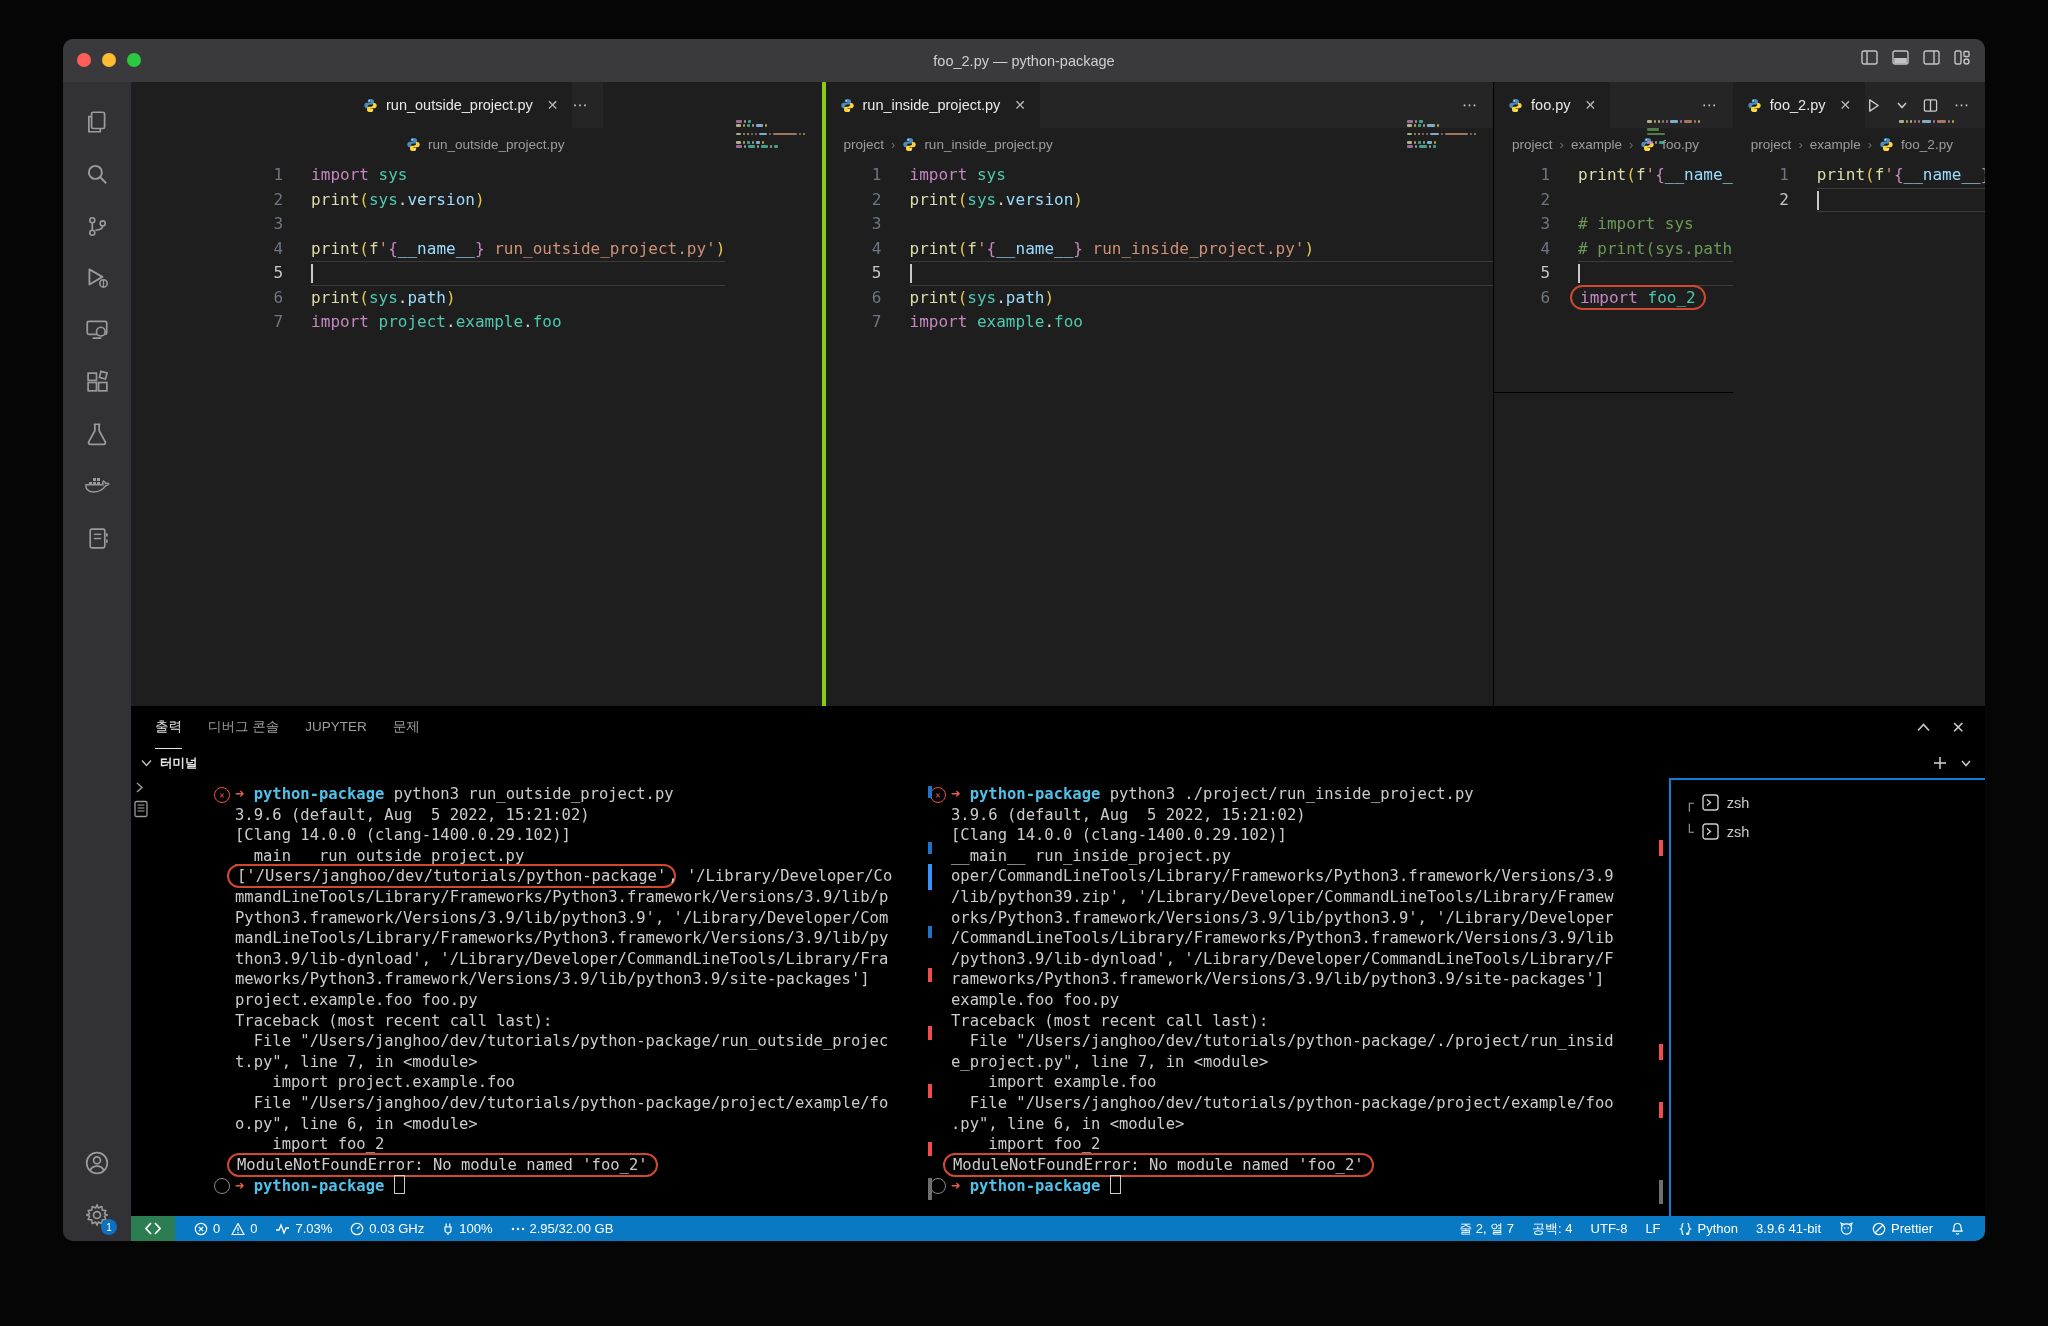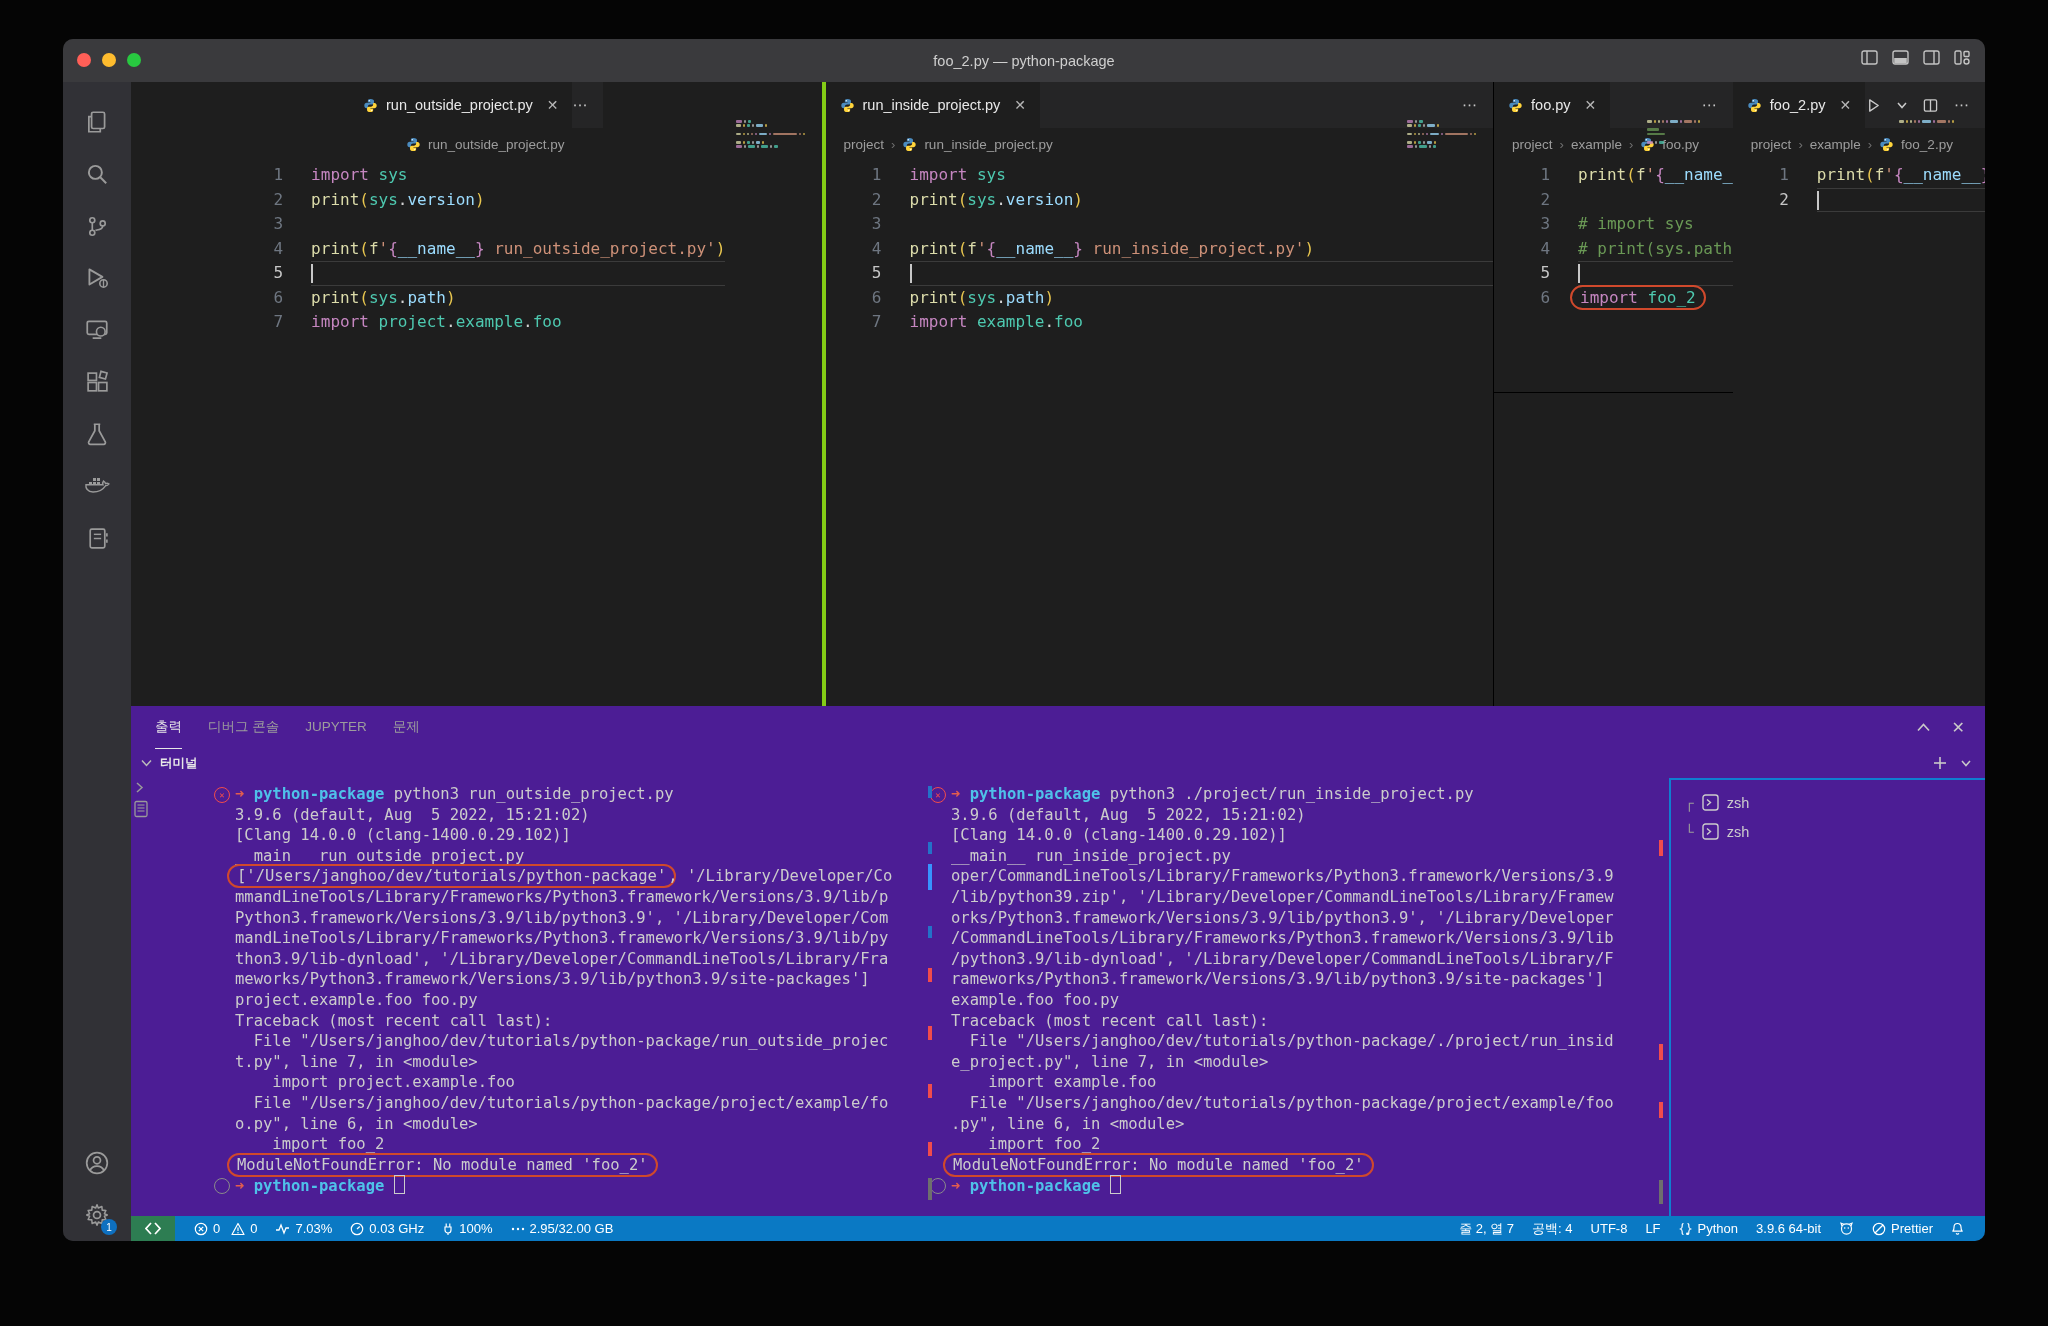--- a/index.html
+++ b/index.html
@@ -44,21 +44,21 @@
   .code-line.current .lcontent{border-top:1px solid rgba(255,255,255,.13);border-bottom:1px solid rgba(255,255,255,.13);}
   .caret{position:absolute;left:0;top:2px;width:2px;height:19px;background:#c8c8c8;}
   .tok-kw{color:#c586c0}.tok-type{color:#4ec9b0}.tok-fn{color:#dcdcaa}.tok-p{color:#e8c64f}
   .tok-attr{color:#9cdcfe}.tok-var{color:#9cdcfe}.tok-str{color:#ce9178}.tok-brace{color:#c586c0}
   .tok-comment{color:#6a9955}.tok-fstr{color:#dcdcaa}.tok-plain{color:#d4d4d4}
   .oval{border:2px solid #d0492c;border-radius:14px;padding:1px 8px;margin:-1px -8px;}
   .minimap{position:absolute;right:10px;top:38px;width:76px;}
   .mrow{height:2.6px;margin-bottom:1.6px;display:flex;gap:2px;}
   .mseg{height:100%;opacity:.75;border-radius:1px;}
   
-  .panel{height:510px;background:#4c1d95;display:flex;flex-direction:column;flex:0 0 auto;position:relative;}
+  .panel{height:510px;background:#000000;display:flex;flex-direction:column;flex:0 0 auto;position:relative;}
   .paneltabs{height:42px;display:flex;align-items:center;gap:26px;padding-left:24px;flex:0 0 auto;color:#9d9d9d;font-size:13.5px;position:relative;}
   .ptab{height:100%;display:flex;align-items:center;border-bottom:1px solid transparent;}
   .ptab.active{color:#e7e7e7;border-bottom-color:#e7e7e7;}
   .panelactions{position:absolute;right:20px;top:0;height:42px;display:flex;gap:22px;align-items:center;color:#c9c9c9;}
   .termheader{height:30px;display:flex;align-items:center;color:#e7e7e7;font-size:12.5px;font-weight:bold;
     padding-left:10px;gap:8px;flex:0 0 auto;position:relative;}
   .termheader .chev{color:#9a9a9a;}
   .termactions{position:absolute;right:14px;top:0;height:30px;display:flex;gap:14px;align-items:center;color:#c9c9c9;font-weight:normal;}
   .termwrap{flex:1;position:relative;min-height:0;}
   .term{position:absolute;top:6px;font-family:"DejaVu Sans Mono",monospace;font-size:15.5px;color:#cccccc;}
@@ -748,21 +748,21 @@
                 <span>
                   <svg width="14" height="14" viewBox="0 0 14 14">
                     <path d="M4.5 1.5 C3 1.5 3.2 3 3.2 4.2 C3.2 5.8 2.8 6.5 1.5 7 C2.8 7.5 3.2 8.2 3.2 9.8 C3.2 11 3 12.5 4.5 12.5" fill="none" stroke="#fff" stroke-width="1.2"></path>
                     <path d="M8.5 1.5 C10 1.5 9.8 3 9.8 4.2 C9.8 5.8 10.2 6.5 11.5 7 C10.2 7.5 9.8 8.2 9.8 9.8 C9.8 11 10 12.5 8.5 12.5" fill="none" stroke="#fff" stroke-width="1.2"></path>
                     <circle cx="8.3" cy="11.8" r="1.3" fill="#fff"></circle>
                   </svg>
                 </span>
                 <span>Python</span>
               </div>
               <div class="sitem">
-                <span>3.9.6 64-bit</span>
+                <span>3.9.6 41-bit</span>
               </div>
               <div class="sitem">
                 <span>
                   <svg width="15" height="14" viewBox="0 0 15 14">
                     <path d="M2.5 6.5 C2.5 3.7 4.7 1.8 7.5 1.8 C10.3 1.8 12.5 3.7 12.5 6.5 C12.5 9.8 10.3 12.2 7.5 12.2 C4.7 12.2 2.5 9.8 2.5 6.5 Z" fill="none" stroke="#fff" stroke-width="1.2"></path>
                     <path d="M3 4 L2 1.2 L5 2.2 M12 4 L13 1.2 L10 2.2" fill="none" stroke="#fff" stroke-width="1.2"></path>
                     <circle cx="5.7" cy="6" r="0.8" fill="#fff"></circle>
                     <circle cx="9.3" cy="6" r="0.8" fill="#fff"></circle>
                   </svg>
                 </span>

